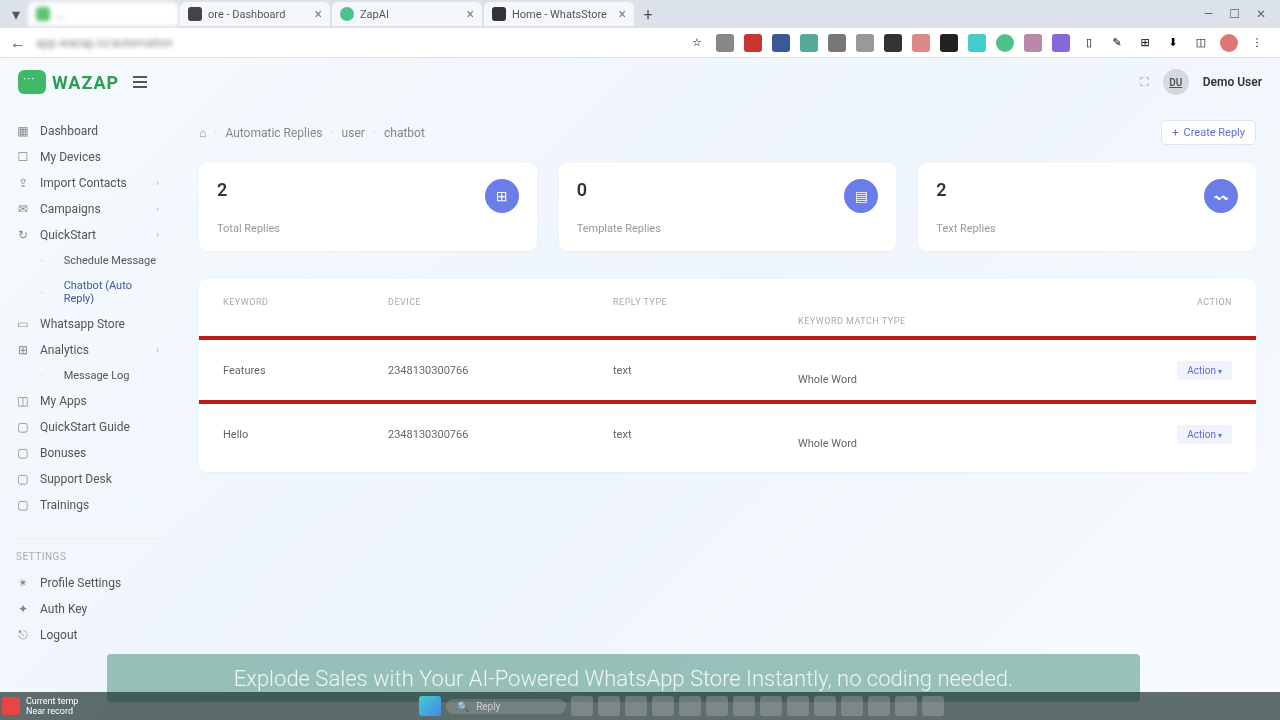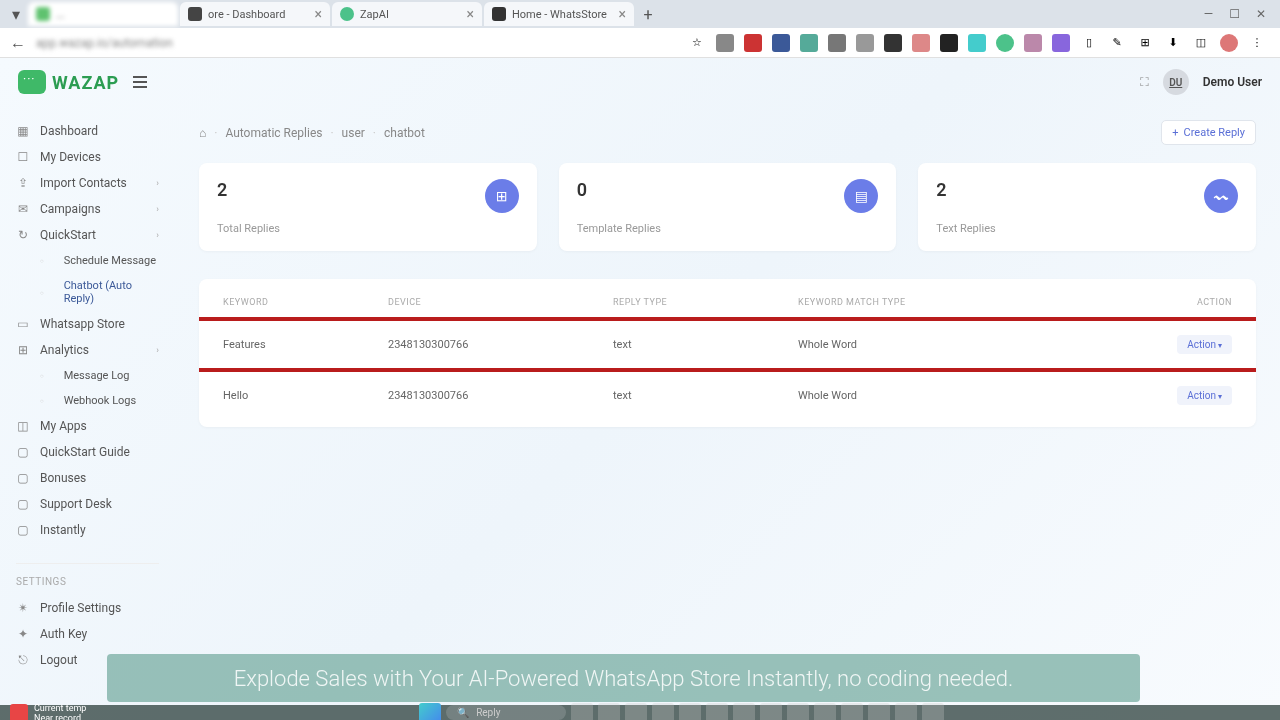--- a/index.html
+++ b/index.html
@@ -62,29 +62,29 @@
 .stat-num { font-size: 18px; font-weight: 600; color: #333; }
 .stat-label { font-size: 11px; color: #999; margin-top: 22px; }
 .stat-icon { width: 34px; height: 34px; border-radius: 50%; background: #6b7de8; display: flex; align-items: center; justify-content: center; color: #fff; font-size: 14px; }
 
 .table-card { background: #fff; border-radius: 8px; margin-top: 28px; box-shadow: 0 1px 3px rgba(0,0,0,0.04); padding: 8px 0; }
 .table-head { display: flex; padding: 10px 24px; font-size: 9px; color: #aaa; letter-spacing: 0.5px; }
 .table-row { display: flex; padding: 14px 24px; font-size: 11px; color: #666; align-items: center; border-top: 4px solid #b91c1c; }
 .col-keyword { flex: 0 0 165px; }
 .col-device { flex: 0 0 225px; }
 .col-reply { flex: 0 0 185px; }
-.col-match { flex: 1; }
+.col-match { flex: 1; margin-top: 19px; }
 .col-action { flex: 0 0 80px; text-align: right; }
 .action-btn { background: #f0f3fb; border: none; color: #5a6fd6; font-size: 10px; padding: 4px 10px; border-radius: 4px; cursor: pointer; }
 .action-btn::after { content: ' ▾'; font-size: 8px; }
 
 
 .banner { position: absolute; left: 107px; right: 140px; bottom: 18px; height: 48px; background: rgba(90, 155, 140, 0.6); border-radius: 4px; display: flex; align-items: center; justify-content: center; color: rgba(255,255,255,0.85); font-size: 22px; font-weight: 300; }
 
-.taskbar { position: absolute; bottom: 0; left: 0; right: 0; height: 15px; background: rgba(30,50,45,0.7); display: flex; align-items: center; padding: 0 10px; gap: 6px; }
+.taskbar { position: absolute; bottom: 0; left: 0; right: 0; height: 28px; background: rgba(30,50,45,0.7); display: flex; align-items: center; padding: 0 2px; gap: 6px; }
 .tb-weather { display: flex; align-items: center; gap: 6px; color: #fff; font-size: 9px; }
 .tb-weather-icon { width: 18px; height: 18px; background: #e84545; border-radius: 3px; }
 .tb-center { margin: 0 auto; display: flex; align-items: center; gap: 5px; }
 .tb-search { background: rgba(255,255,255,0.15); border-radius: 12px; padding: 2px 12px; color: #ccc; font-size: 10px; display: flex; align-items: center; gap: 6px; width: 120px; }
 .tb-app { width: 22px; height: 20px; border-radius: 3px; background: rgba(200,200,200,0.3); }
 </style>
 </head>
 <body>
 
 <div class="browser-chrome">
@@ -198,42 +198,39 @@
           <span>Whatsapp Store</span>
         </div>
       <div class="nav-item">
           <span class="nicon">⊞</span>
           <span>Analytics</span>
           <span class="chev">›</span>
         </div>
       <div class="nav-item sub-item">
           <span>Message Log</span>
         </div>
-      <div class="nav-item sub-item">
-          <span>Webhook Logs</span>
-        </div>
       <div class="nav-item">
           <span class="nicon">◫</span>
           <span>My Apps</span>
         </div>
       <div class="nav-item">
           <span class="nicon">▢</span>
           <span>QuickStart Guide</span>
         </div>
       <div class="nav-item">
           <span class="nicon">▢</span>
           <span>Bonuses</span>
         </div>
       <div class="nav-item">
           <span class="nicon">▢</span>
           <span>Support Desk</span>
         </div>
       <div class="nav-item">
           <span class="nicon">▢</span>
-          <span>Instantly</span>
+          <span>Trainings</span>
         </div>
 
       <div class="settings-label">SETTINGS</div>
       <div class="nav-item">
           <span class="nicon">✴</span>
           <span>Profile Settings</span>
         </div>
       <div class="nav-item">
           <span class="nicon">✦</span>
           <span>Auth Key</span>

